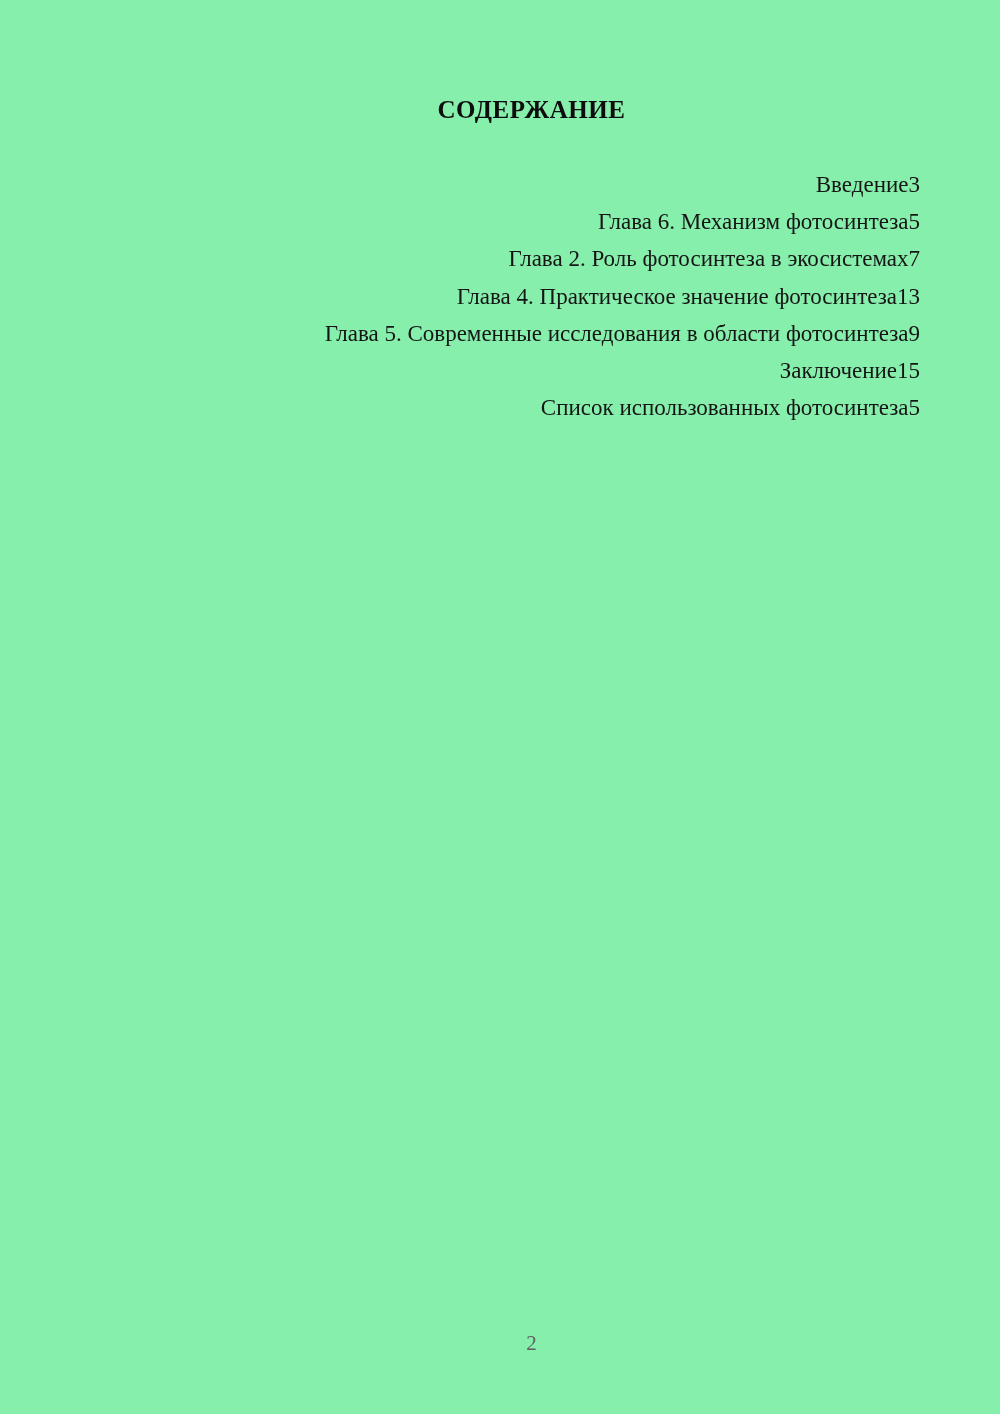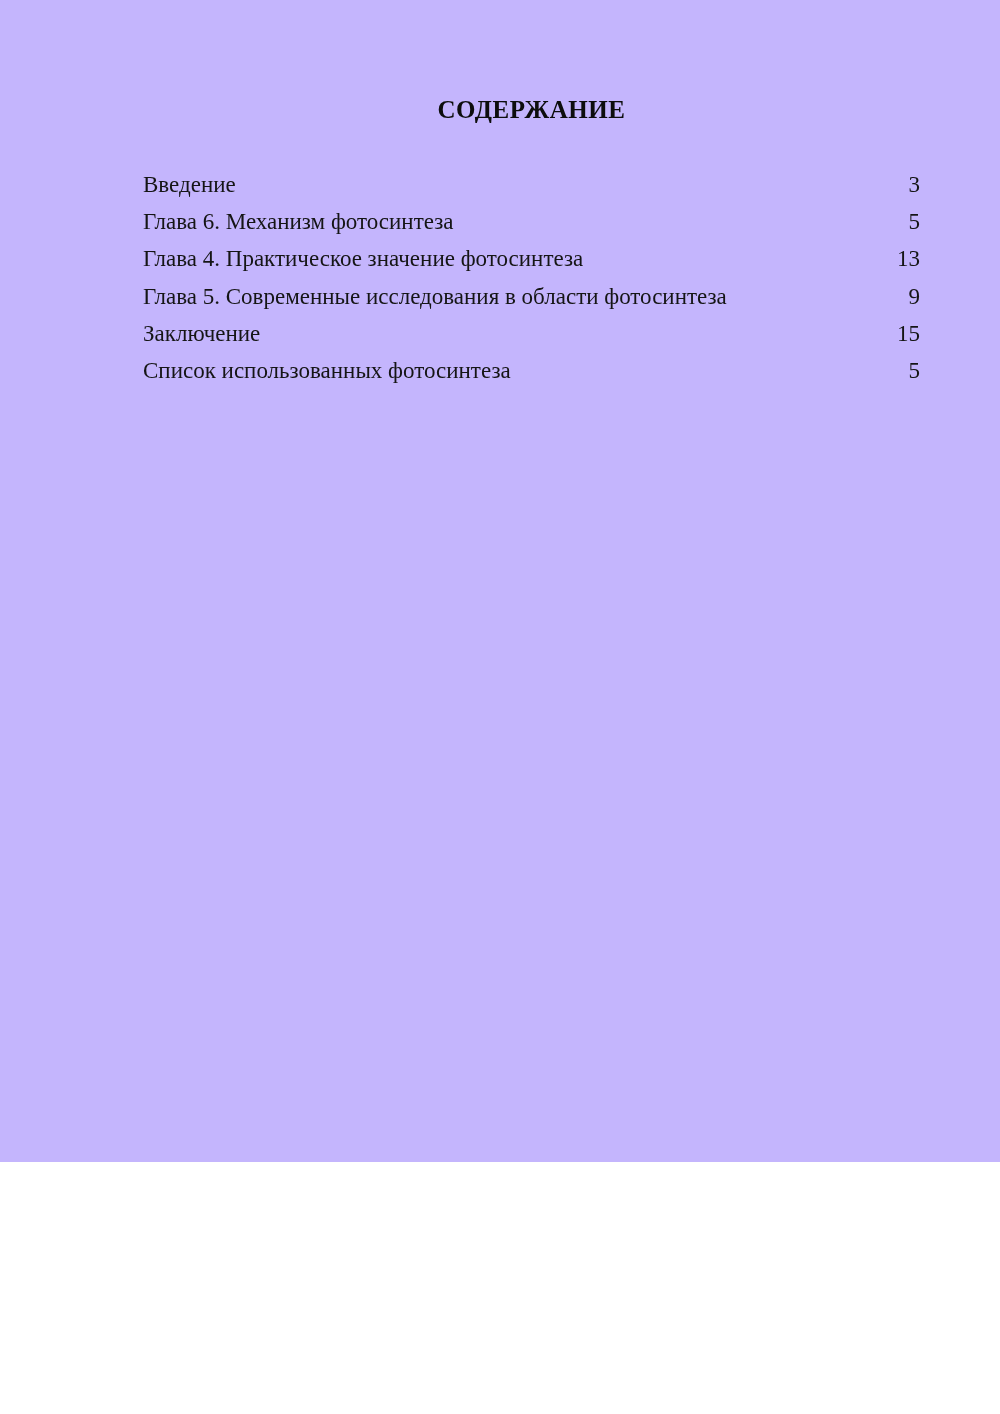--- a/index.html
+++ b/index.html
@@ -3,22 +3,22 @@
 <meta charset="utf-8">
 <style>
   html, body {
     margin: 0;
     padding: 0;
     background: #ffffff;
   }
   .page {
     position: relative;
     width: 1000px;
-    height: 1162px;
-    background: #c4b5fd;
+    height: 1414px;
+    background: #86efac;
     font-family: "Liberation Serif", "DejaVu Serif", serif;
     color: #111111;
     overflow: hidden;
   }
   .doc-title {
     position: absolute;
     top: 96px;
     left: 143px;
     width: 777px;
     margin: 0;
@@ -29,21 +29,21 @@
     color: #0d0d0d;
   }
   .toc {
     position: absolute;
     top: 166px;
     left: 143px;
     width: 777px;
   }
   .toc-row {
     display: flex;
-    justify-content: space-between;
+    justify-content: flex-end;
     align-items: center;
     height: 37.3px;
     font-size: 23px;
   }
   .toc-label {
     white-space: nowrap;
     color: #151515;
   }
   .toc-page {
     white-space: nowrap;
@@ -70,20 +70,24 @@
   <div class="toc-row">
     <span class="toc-label">Введение</span>
     <span class="toc-page">3</span>
   </div>
 
   <div class="toc-row">
     <span class="toc-label">Глава 6. Механизм фотосинтеза</span>
     <span class="toc-page">5</span>
   </div>
 
+  <div class="toc-row">
+    <span class="toc-label">Глава 2. Роль фотосинтеза в экосистемах</span>
+    <span class="toc-page">7</span>
+  </div>
 
 
   <div class="toc-row">
     <span class="toc-label">Глава 4. Практическое значение фотосинтеза</span>
     <span class="toc-page">13</span>
   </div>
 
   <div class="toc-row">
     <span class="toc-label">Глава 5. Современные исследования в области фотосинтеза</span>
     <span class="toc-page">9</span>

